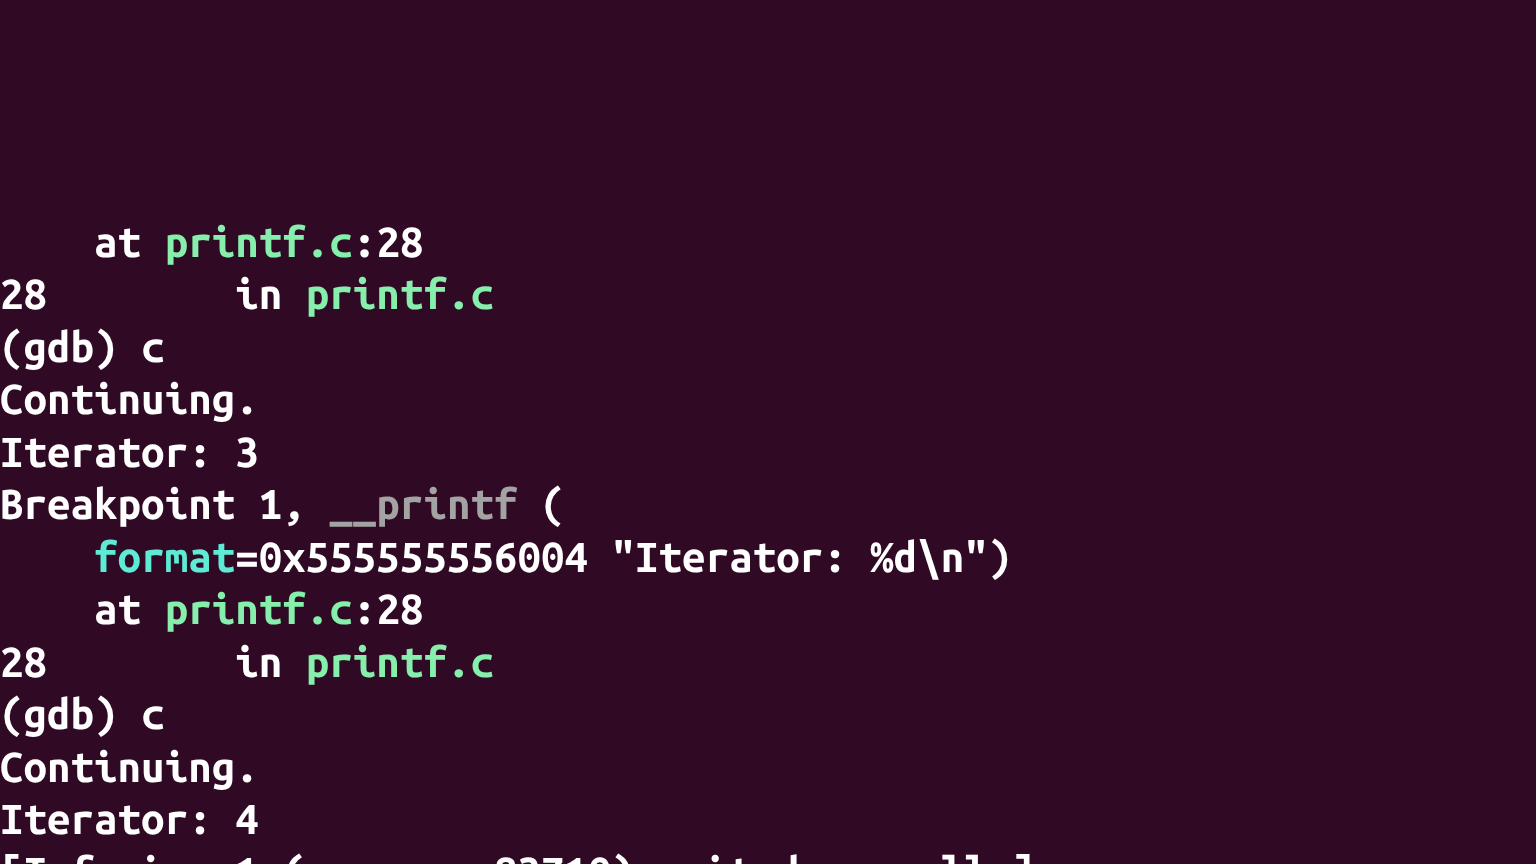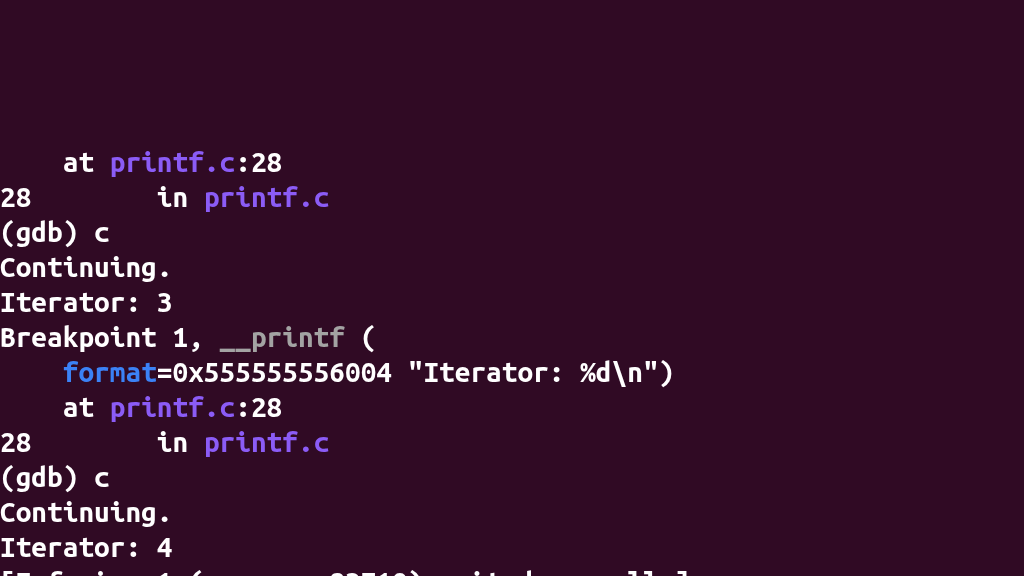--- a/index.html
+++ b/index.html
@@ -13,22 +13,22 @@
       font-family: 'Ubuntu Mono', 'DejaVu Sans Mono', 'Courier New', monospace;
       font-size: 28px;
       font-weight: bold;
       line-height: 1.25;
       padding: 4px 0 0 0;
       width: 1024px;
       height: 576px;
       overflow: hidden;
       white-space: pre;
     }
-    .green { color: #8b5cf6; }
-    .cyan { color: #3b82f6; }
+    .green { color: #86efac; }
+    .cyan { color: #5eead4; }
     .yellow { color: #a3a3a3; }
     .line {
       display: block;
     }
   </style>
 </head>
 <body>
 
 
 

